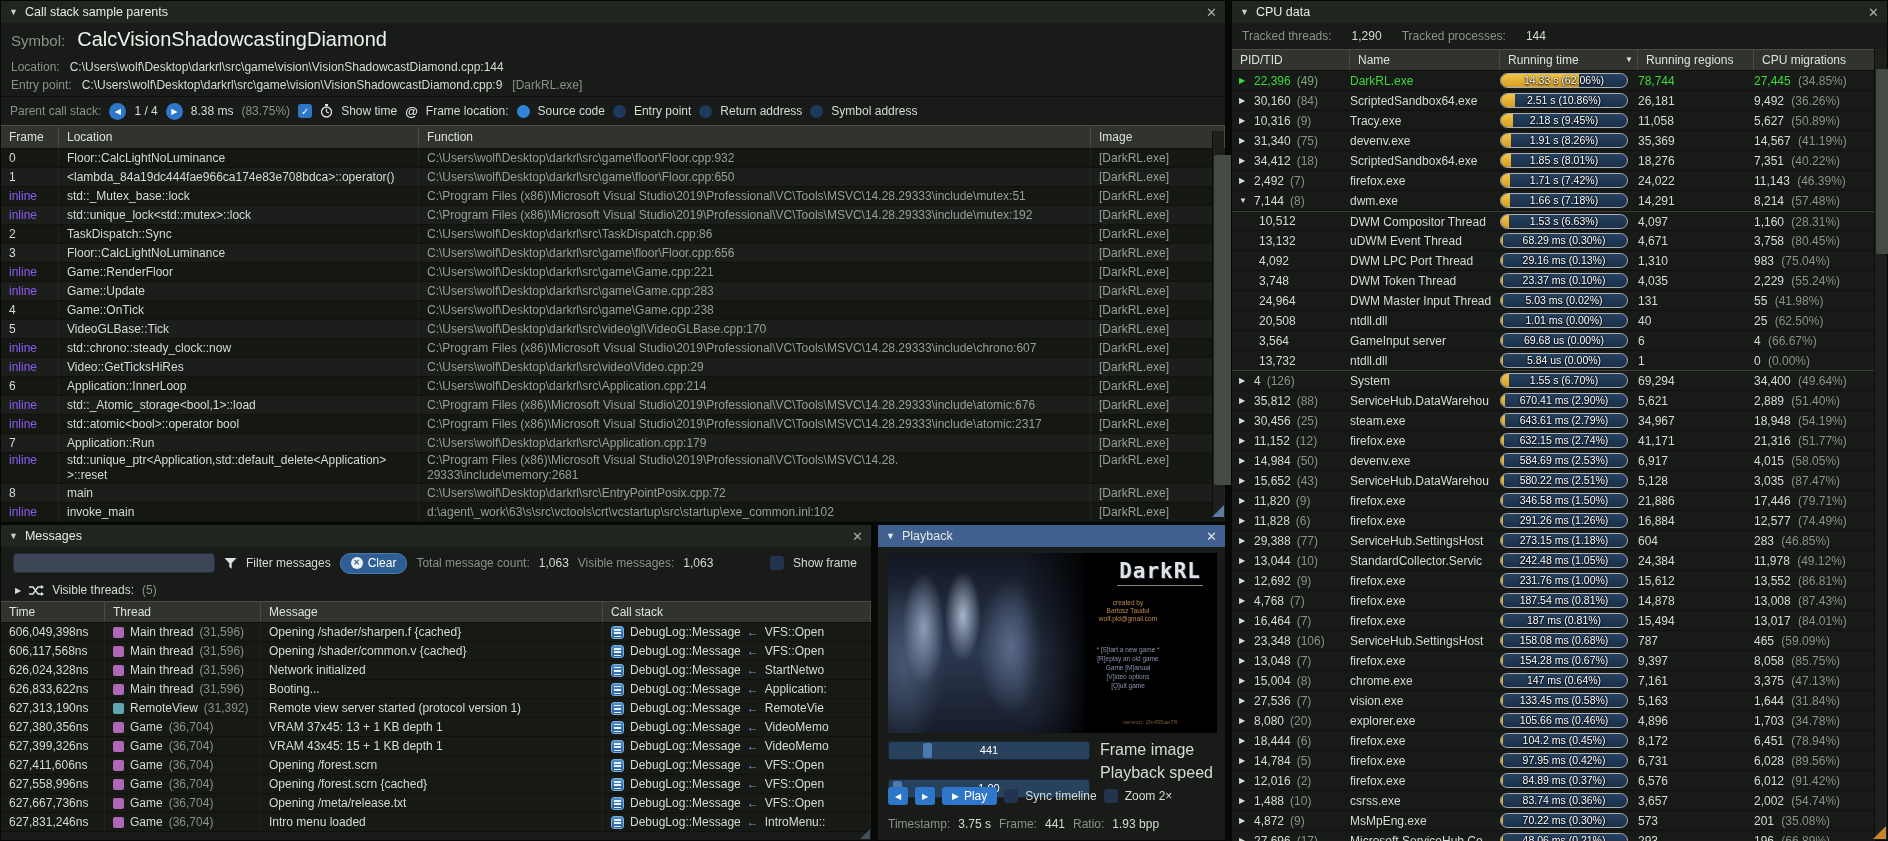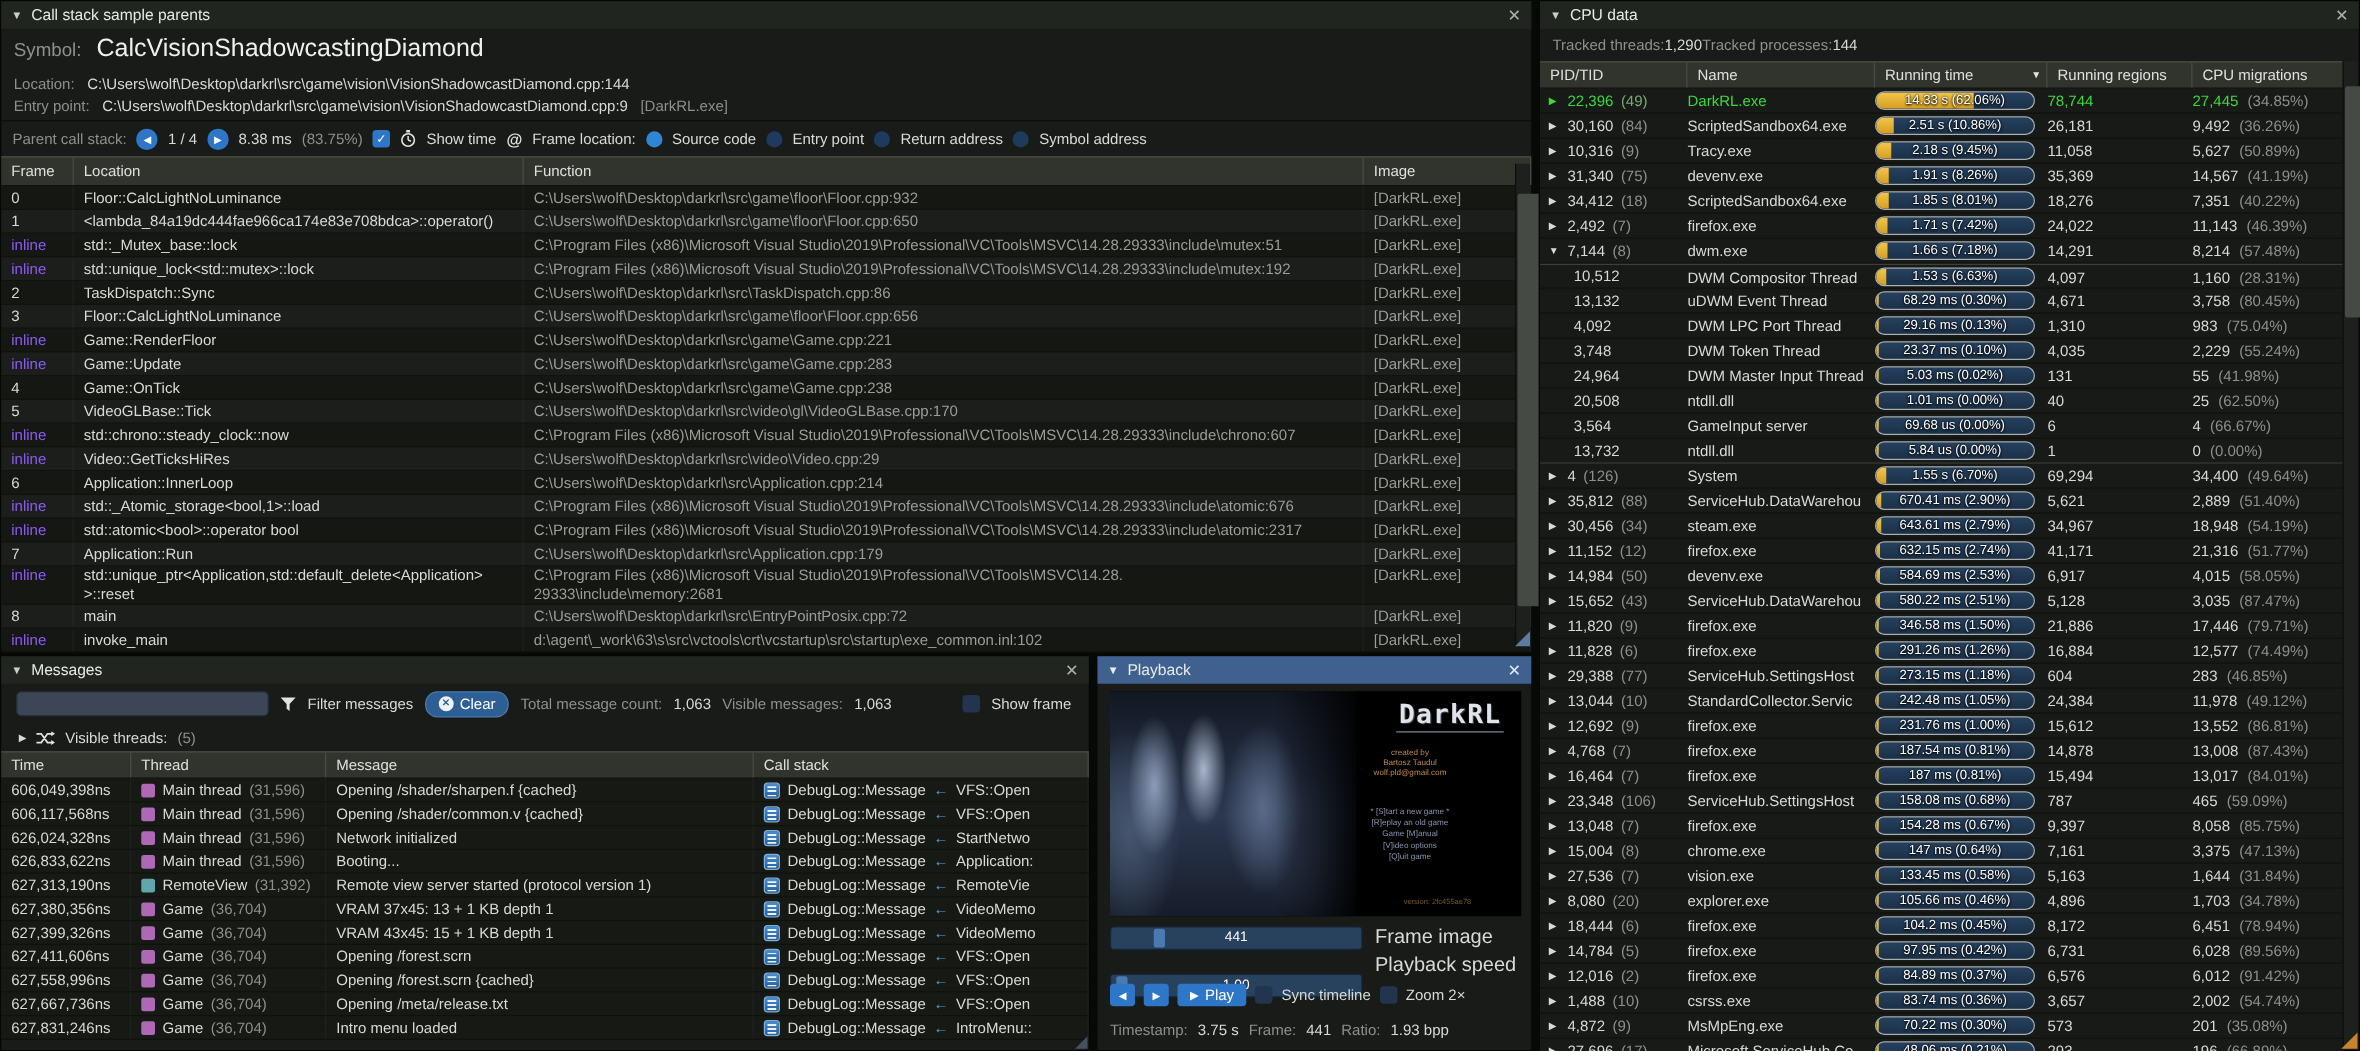--- a/index.html
+++ b/index.html
@@ -77,21 +77,21 @@
   .slider{position:absolute;left:10px;width:200px;height:17px;background:#28425e;border:1px solid #16263a;border-radius:3px;}
   .slider .sthumb{position:absolute;top:1px;bottom:1px;width:9px;background:#4a7ab0;border-radius:2px;}
   .slider .sval{position:absolute;width:100%;text-align:center;line-height:17px;font-size:11px;color:#fff;}
   .sl-lab{position:absolute;left:222px;font-size:16px;color:#d6dbd6;line-height:17px;}
   .pb-ctl{position:absolute;left:10px;top:262px;display:flex;align-items:center;gap:7px;font-size:12px;color:#d6dbd6;}
   .sqbtn{width:20px;height:18px;background:#2e77c8;border-radius:3px;color:#fff;font-size:8px;display:flex;align-items:center;justify-content:center;}
   .playbtn{height:18px;background:#2e77c8;border-radius:3px;color:#fff;font-size:12px;display:flex;align-items:center;gap:5px;padding:0 10px;}
   .pb-status{position:absolute;left:10px;top:292px;display:flex;align-items:center;gap:8px;font-size:12px;}
   
   #cpu{left:1231px;top:0;width:657px;height:841px;}
-  .cpu-info{display:flex;align-items:center;gap:0;height:26px;padding:0 10px;font-size:12px;}
+  .cpu-info{display:flex;align-items:center;gap:20px;height:26px;padding:0 10px;font-size:12px;}
   #cpu-hdr{grid-template-columns:118px 150px 138px 116px 1fr;height:20px;line-height:20px;margin-right:12px;}
   #cpu-rows{height:773px;overflow:hidden;margin-right:12px;}
   .cpu-row{display:grid;grid-template-columns:118px 150px 138px 116px 1fr;height:20px;line-height:20px;font-size:12px;background:#171a16;border-bottom:1px solid #0e110e;box-sizing:border-box;}
   .cpu-row>div{white-space:nowrap;overflow:hidden;}
   .cpu-row.gfirst{border-top:1px solid #3c403a;}
   .cpu-row.glast{border-bottom:1px solid #3c403a;}
   .pidcell{display:flex;align-items:center;gap:6px;padding-left:7px;}
   .cpu-row.child .pidcell{padding-left:27px;}
   .xarr{font-size:8px;color:#d6dbd6;width:9px;flex:none;}
   .bar{width:128px;height:15px;margin-top:2px;border:1px solid #a9afb5;border-radius:8px;background:linear-gradient(180deg,#25415f,#1b3048);position:relative;overflow:hidden;box-sizing:border-box;}
@@ -894,21 +894,21 @@
             <div class="bt">670.41 ms (2.90%)</div>
           </div>
         </div>
         <div class="wht">5,621</div>
         <div><span class="wht">2,889</span><span class="dim" style="margin-left: 4px;"> (51.40%)</span></div>
       </div>
       <div class="cpu-row">
         <div class="pidcell">
           <span class="xarr">▶</span>
           <span class="wht">30,456</span>
-          <span class="dim">(34)</span>
+          <span class="dim">(25)</span>
         </div>
         <div class="wht">steam.exe</div>
         <div>
           <div class="bar">
             <div class="fill" style="width: 2.79%;"></div>
             <div class="bt">643.61 ms (2.79%)</div>
           </div>
         </div>
         <div class="wht">34,967</div>
         <div><span class="wht">18,948</span><span class="dim" style="margin-left: 4px;"> (54.19%)</span></div>

